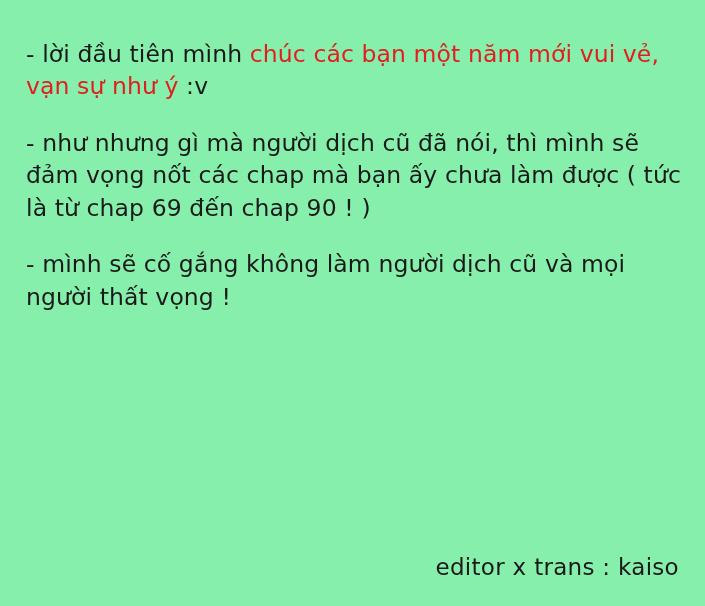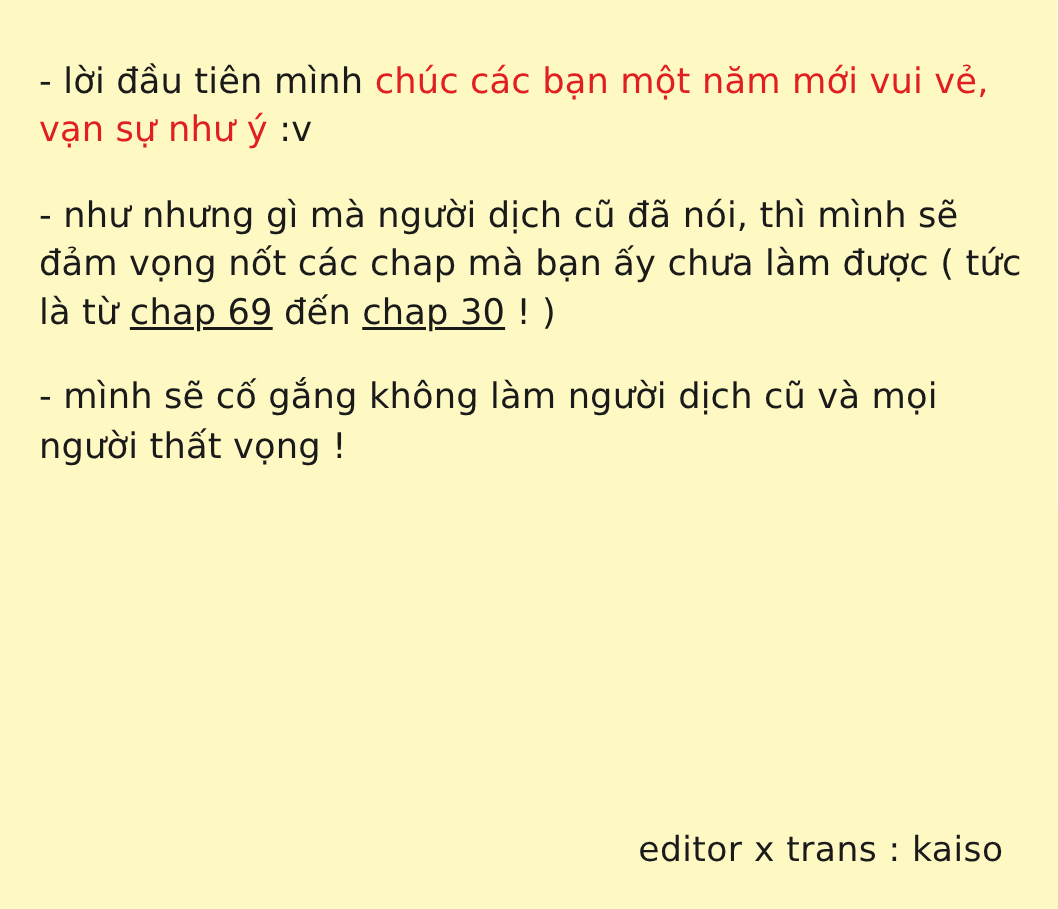--- a/index.html
+++ b/index.html
@@ -12,62 +12,61 @@
     background: #ffffff;
     font-family: "DejaVu Sans", sans-serif;
     overflow: hidden;
   }
   .page {
     position: relative;
     width: 705px;
     height: 606px;
     box-sizing: border-box;
     padding: 38px 8px 10px 26px;
-    background: #fef9c3;
+    background: #86efac;
   }
   .para {
     color: #1a1a1a;
     font-size: 23.5px;
     line-height: 1.38;
     letter-spacing: 0.1px;
     margin: 0 0 24px 0;
     font-weight: 400;
   }
   .para.tight {
     margin-bottom: 18px;
   }
   .red {
     color: #e02020;
   }
   .ul {
-    text-decoration: underline;
     text-decoration-thickness: 1.5px;
     text-underline-offset: 2px;
   }
   .credit {
     position: absolute;
-    right: 36px;
+    right: 26px;
     bottom: 26px;
     color: #1a1a1a;
     font-size: 23px;
     letter-spacing: 0.3px;
   }
   .nowrap { white-space: nowrap; }
 </style>
 </head>
 <body>
 
 <div class="page">
 
   <p class="para">
     <span>- lời đầu tiên mình </span><span class="red">chúc các bạn một năm mới vui vẻ, vạn sự như ý</span><span> :v</span>
   </p>
 
   <p class="para">
-    <span>- như nhưng gì mà người dịch cũ đã nói, thì mình sẽ đảm vọng nốt các chap mà bạn ấy chưa làm được ( tức là từ </span><span class="ul nowrap">chap 69</span><span> đến </span><span class="ul nowrap">chap 30</span><span> ! )</span>
+    <span>- như nhưng gì mà người dịch cũ đã nói, thì mình sẽ đảm vọng nốt các chap mà bạn ấy chưa làm được ( tức là từ </span><span class="ul nowrap">chap 69</span><span> đến </span><span class="ul nowrap">chap 90</span><span> ! )</span>
   </p>
 
 
   <p class="para tight">
     <span>- mình sẽ cố gắng không làm người dịch cũ và mọi người thất vọng  !</span>
   </p>
 
   <div class="credit">editor x trans : kaiso</div>
 
 </div>

